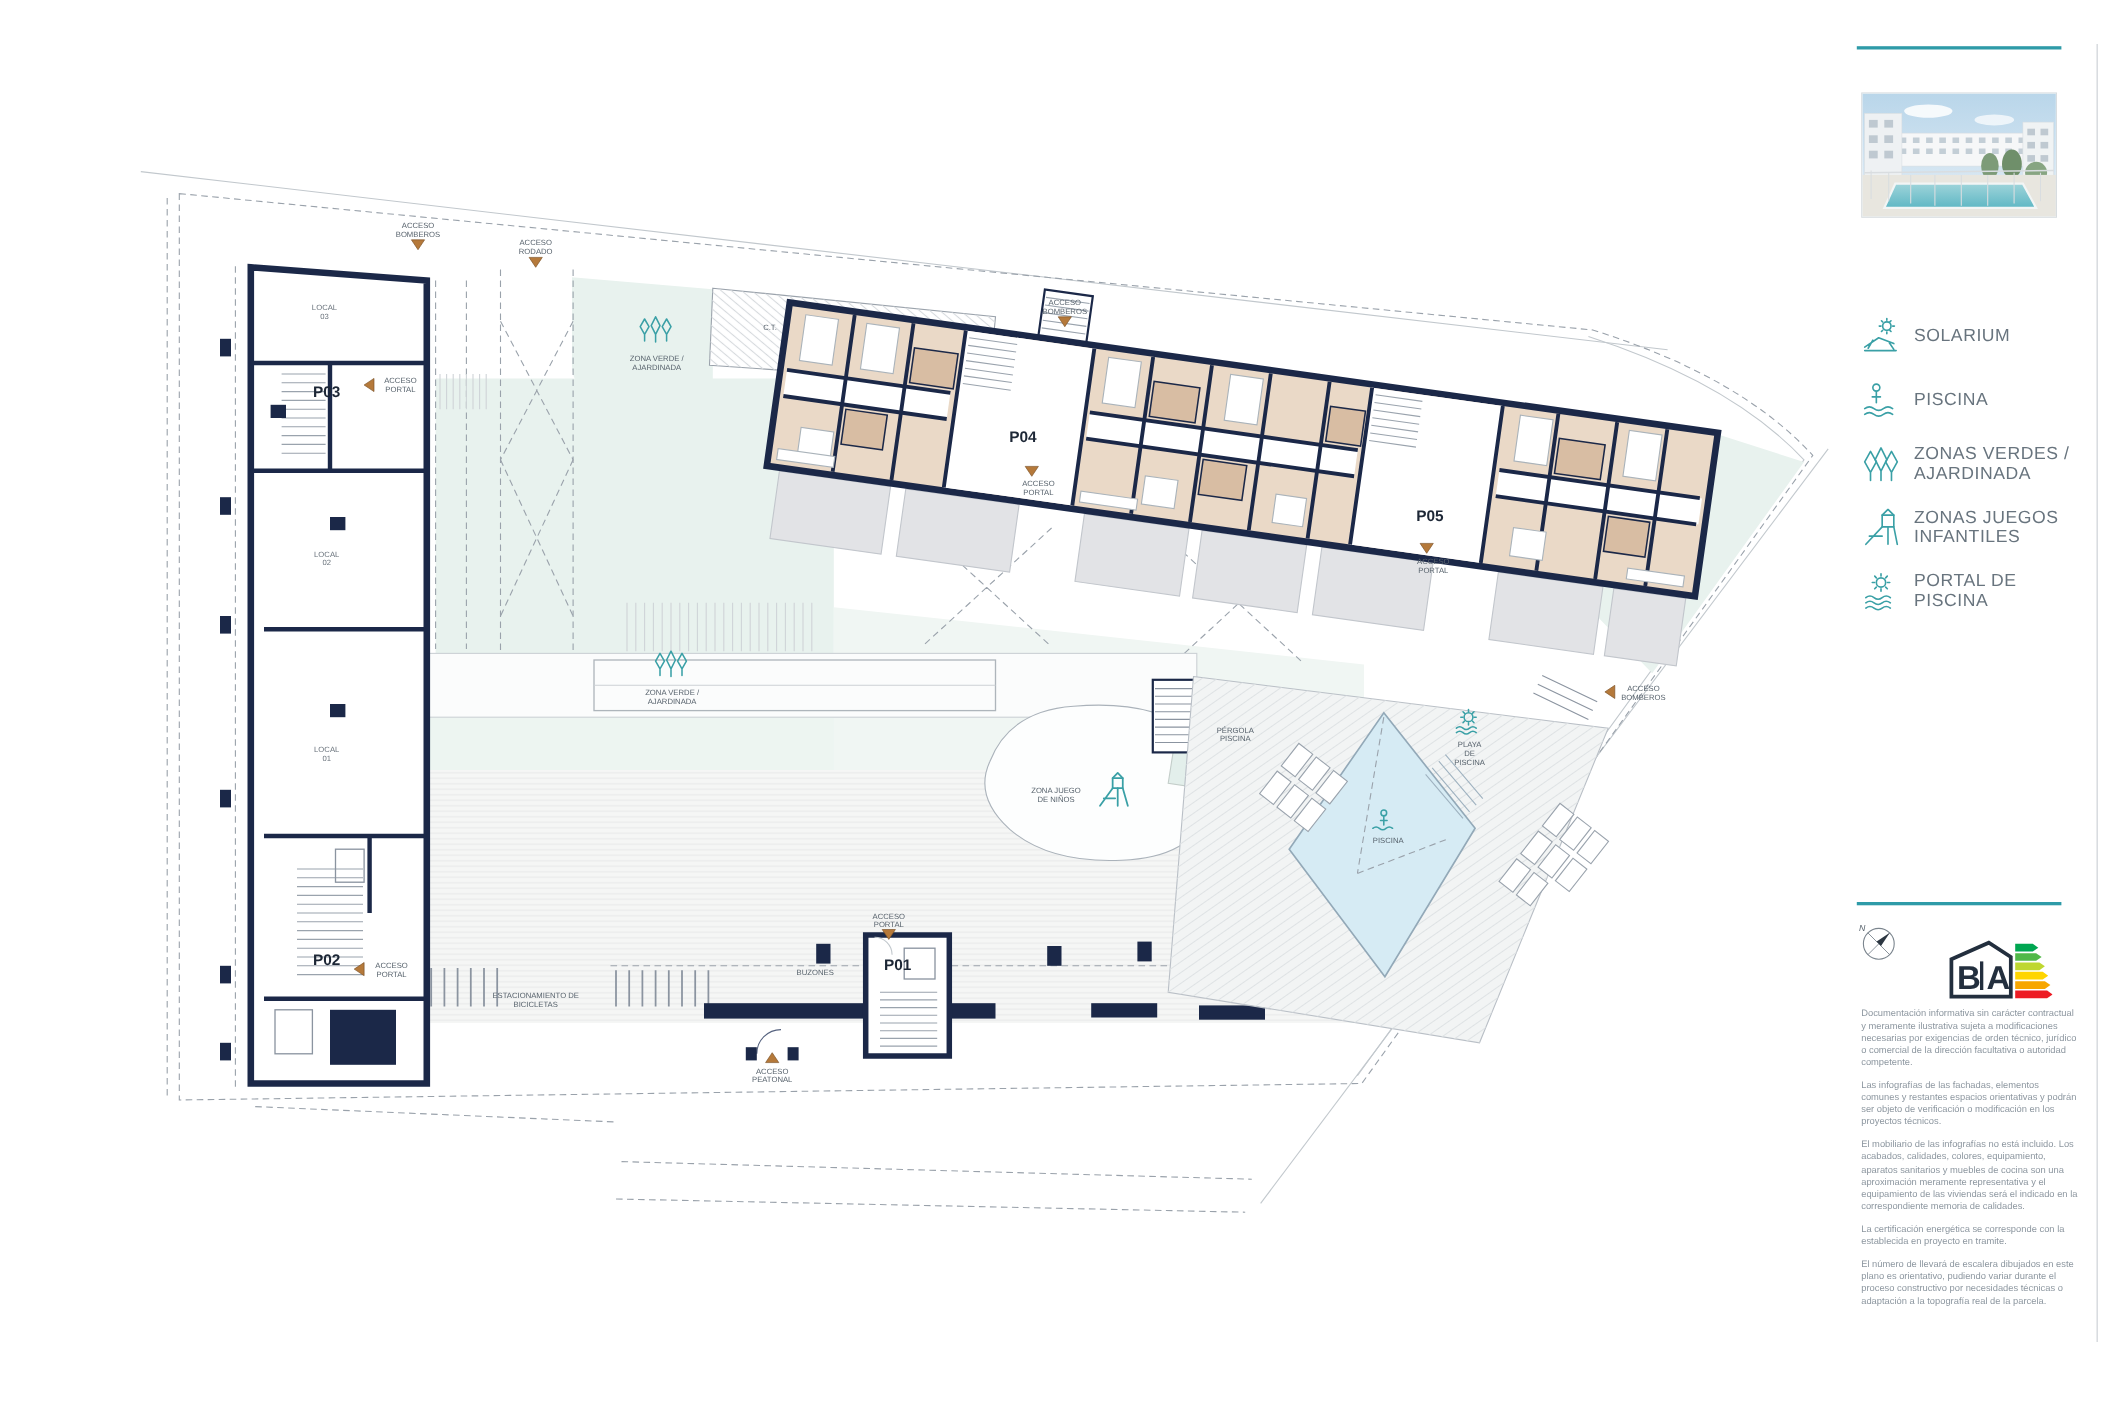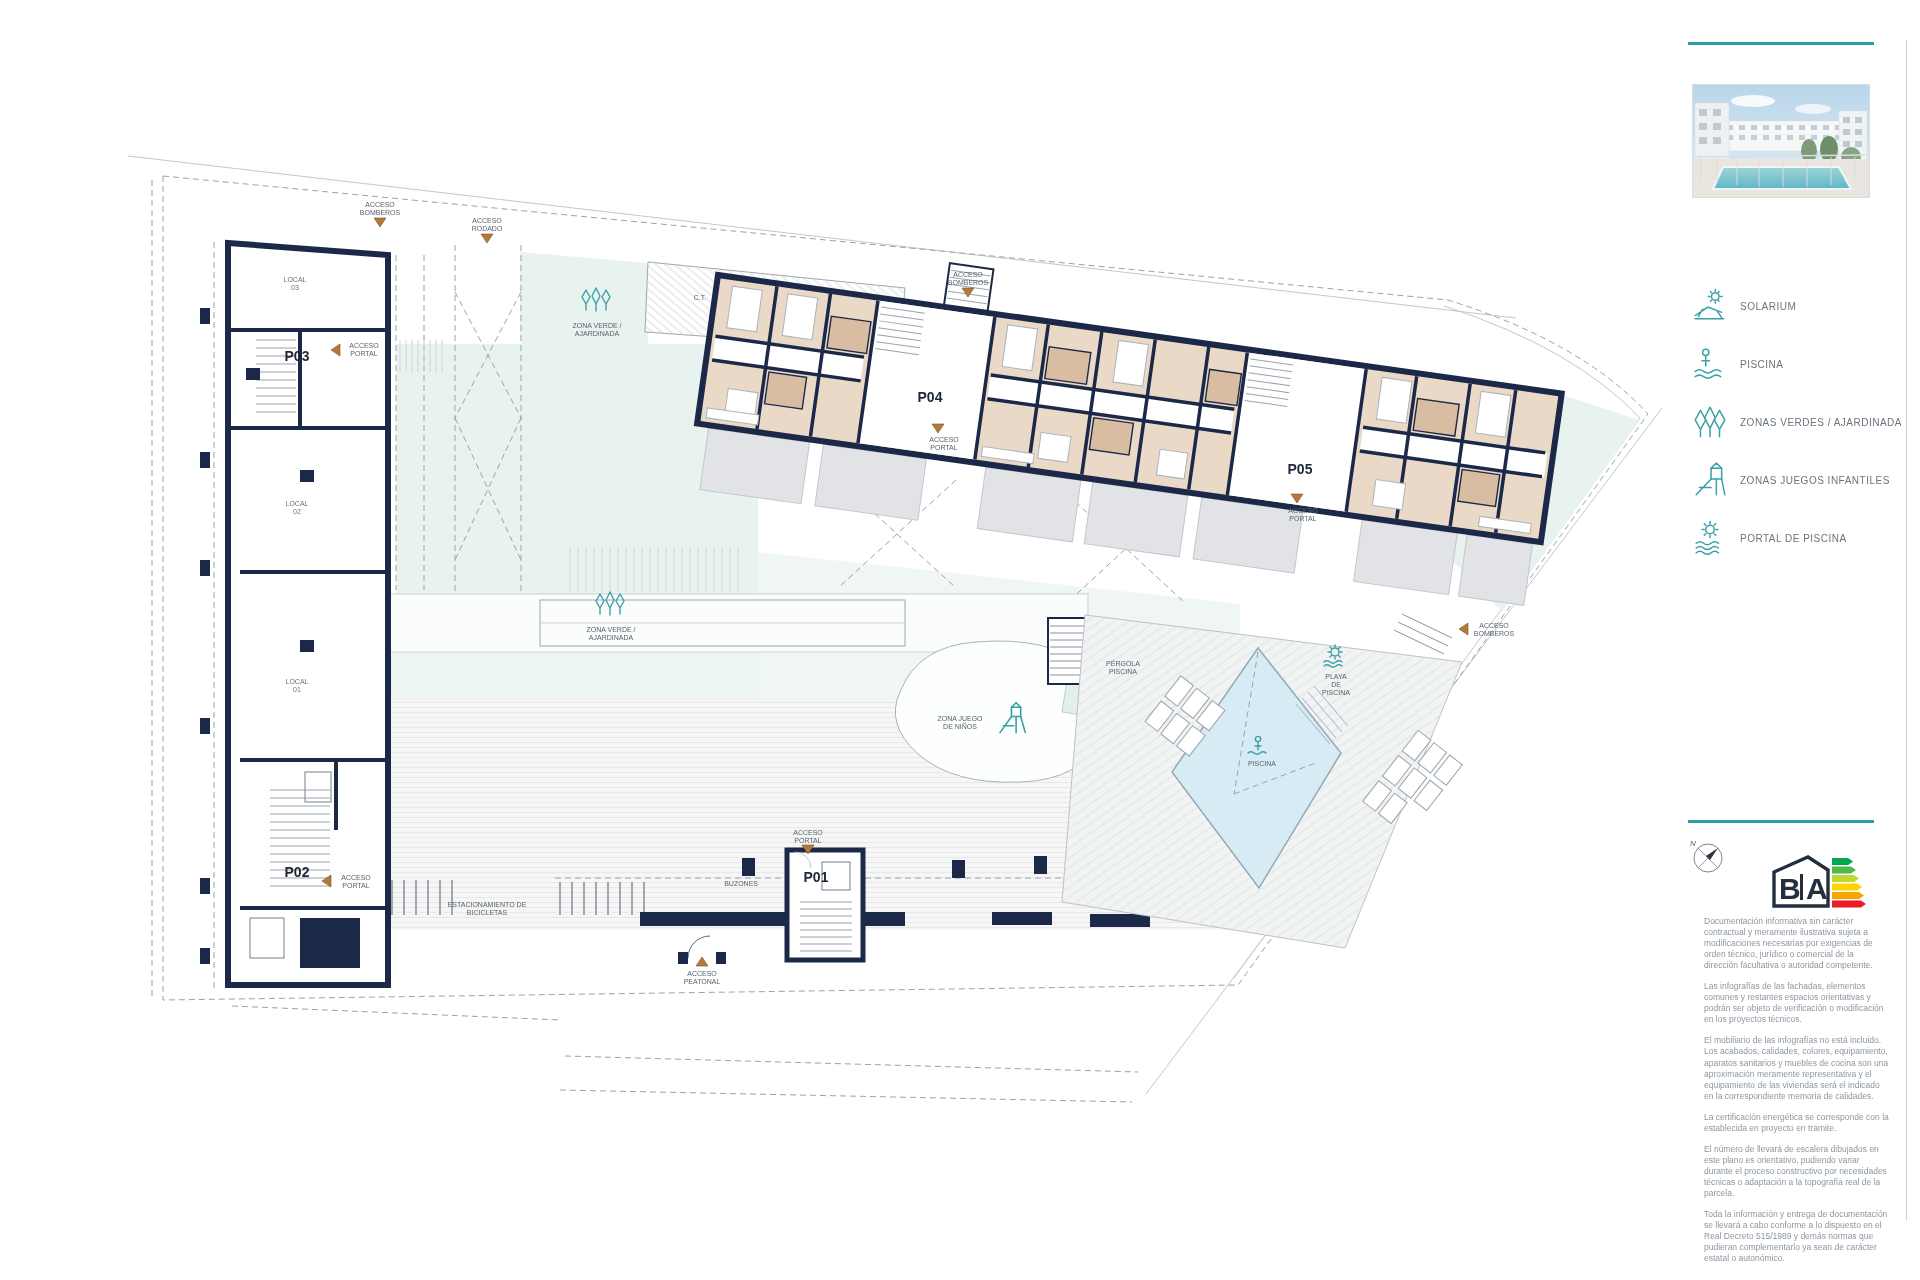--- a/index.html
+++ b/index.html
@@ -7,26 +7,26 @@
          font-family:"Liberation Sans", sans-serif;}
   .plan-svg{position:absolute;left:0;top:0;}
   
   .rule{position:absolute;background:#2e9ba8;height:3px;width:186px;left:1688px;}
   .rule.top{top:42px;} .rule.bottom{top:820px;}
   .vdivider{position:absolute;left:1906px;top:40px;width:1px;height:1180px;background:#c9ced3;}
   .photo{position:absolute;left:1692px;top:84px;width:176px;height:112px;border:1px solid #d8dde0;}
   .legend{position:absolute;left:1692px;top:288px;width:210px;}
   .legend-item{display:flex;align-items:center;margin-bottom:22px;min-height:34px;}
   .legend-item .ic{width:36px;height:36px;flex:0 0 36px;margin-right:12px;}
-  .legend-item .lbl{font-size:10px;letter-spacing:.5px;color:#68747e;}
+  .legend-item .lbl{font-size:16px;letter-spacing:.5px;color:#68747e;}
   .compass{position:absolute;left:1686px;top:836px;width:40px;height:40px;}
   .energy{position:absolute;left:1770px;top:850px;width:96px;height:60px;}
   .disclaimer{position:absolute;left:1692px;top:916px;width:198px;color:#8d97a0;
               font-size:8.5px;line-height:1.3;}
-  .disclaimer p{margin:0 0 10px 12px;}
+  .disclaimer p{margin:0 0 10px 0;}
   
   text{font-family:"Liberation Sans", sans-serif;}
   .t-tiny{font-size:7px;fill:#57626c;}
   .t-tiny-mid{font-size:7px;fill:#57626c;text-anchor:middle;}
   .t-portal{font-size:14px;font-weight:bold;fill:#1d2736;text-anchor:middle;}
   .t-room{font-size:7px;fill:#6a737c;text-anchor:middle;}
   .wall{stroke:#1b2848;fill:none;}
   .dash{stroke:#9aa2ab;stroke-dasharray:6 4;fill:none;stroke-width:1;}
   .thin{stroke:#c2c8cd;fill:none;stroke-width:1;}
   .teal{stroke:#3aa0a6;fill:none;stroke-width:1.4;stroke-linecap:round;stroke-linejoin:round;}
@@ -516,16 +516,15 @@
     <path d="M62,50.5 h29 l5,3.5 l-5,3.5 h-29 Z" fill="#ed1c24"></path>
   </g>
 </svg>
 
 <div class="disclaimer">
   <p>Documentación informativa sin carácter contractual y meramente ilustrativa sujeta a modificaciones necesarias por exigencias de orden técnico, jurídico o comercial de la dirección facultativa o autoridad competente.</p>
   <p>Las infografías de las fachadas, elementos comunes y restantes espacios orientativas y podrán ser objeto de verificación o modificación en los proyectos técnicos.</p>
   <p>El mobiliario de las infografías no está incluido. Los acabados, calidades, colores, equipamiento, aparatos sanitarios y muebles de cocina son una aproximación meramente representativa y el equipamiento de las viviendas será el indicado en la correspondiente memoria de calidades.</p>
   <p>La certificación energética se corresponde con la establecida en proyecto en tramite.</p>
   <p>El número de llevará de escalera dibujados en este plano es orientativo, pudiendo variar durante el proceso constructivo por necesidades técnicas o adaptación a la topografía real de la parcela.</p>
-  <p>Toda la información y entrega de documentación se llevará a cabo conforme a lo dispuesto en el Real Decreto 515/1989 y demás normas que pudieran complementarlo ya sean de carácter estatal o autonómico.</p>
 </div>
 
 </div>
 
 </body></html>

